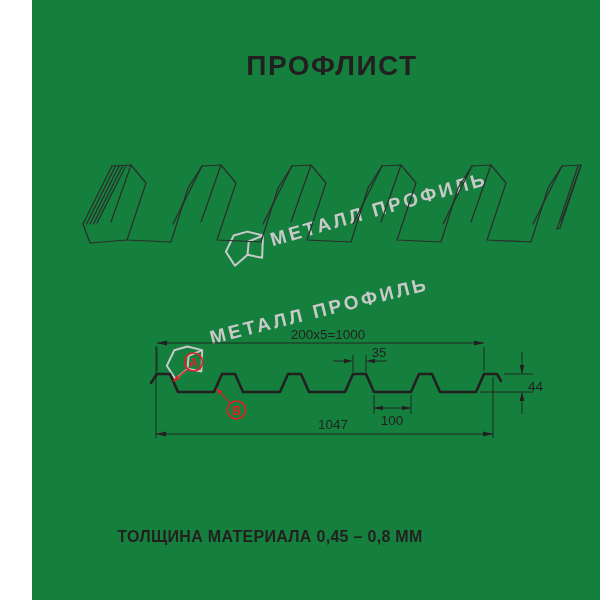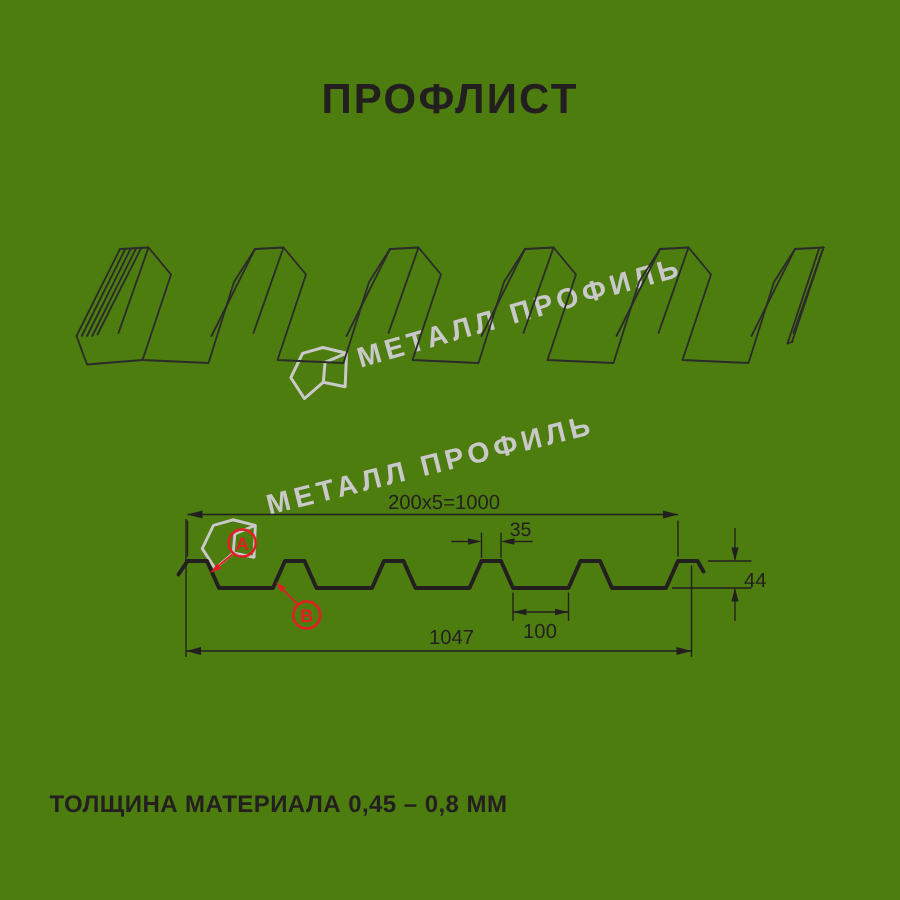--- a/index.html
+++ b/index.html
@@ -1,31 +1,31 @@
 <!DOCTYPE html>
 <html><head>
 <meta charset="utf-8">
 <style>
   html,body{margin:0;padding:0;}
   body{
     width:600px;height:600px;background:#ffffff;position:relative;overflow:hidden;
     font-family:"Liberation Sans", sans-serif;
   }
-  .page{position:absolute;inset:0;background:#4d7c0f;}
+  .page{position:absolute;inset:0;background:#15803d;margin-left:32px;}
   .title{
     position:absolute;left:0;top:50px;width:600px;text-align:center;
     font-size:28px;font-weight:bold;letter-spacing:1.5px;color:#231f20;
   }
   .subtitle{
     position:absolute;left:0;top:86px;width:600px;text-align:center;
     font-size:15px;font-weight:bold;color:#231f20;letter-spacing:0.5px;
   }
   .footer{
-    position:absolute;left:0;top:528px;width:476px;text-align:left;
-    font-size:16px;font-weight:bold;color:#231f20;letter-spacing:0.3px;padding-left:33px;
+    position:absolute;left:0;top:528px;width:476px;text-align:center;
+    font-size:16px;font-weight:bold;color:#231f20;letter-spacing:0.3px;
   }
   .drawing{position:absolute;left:0;top:0;width:600px;height:600px;z-index:3;}
   .watermark{position:absolute;z-index:2;pointer-events:none;}
   .wm-text{
     display:inline-block;font-weight:bold;color:#c9c9c9;letter-spacing:3px;
     font-size:19px;white-space:nowrap;transform-origin:left bottom;
   }
   .wm1 .wm-text{transform:rotate(-16deg);}
   .wm2 .wm-text{transform:rotate(-14deg);}
   .wm-logo{position:absolute;z-index:2;pointer-events:none;}

